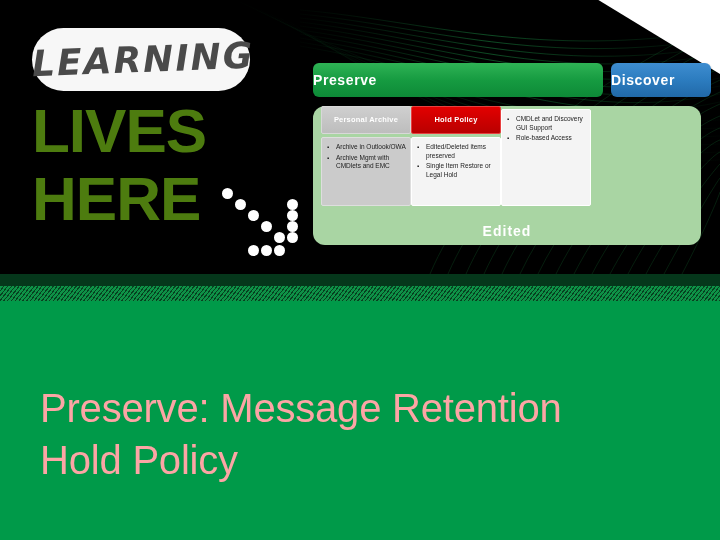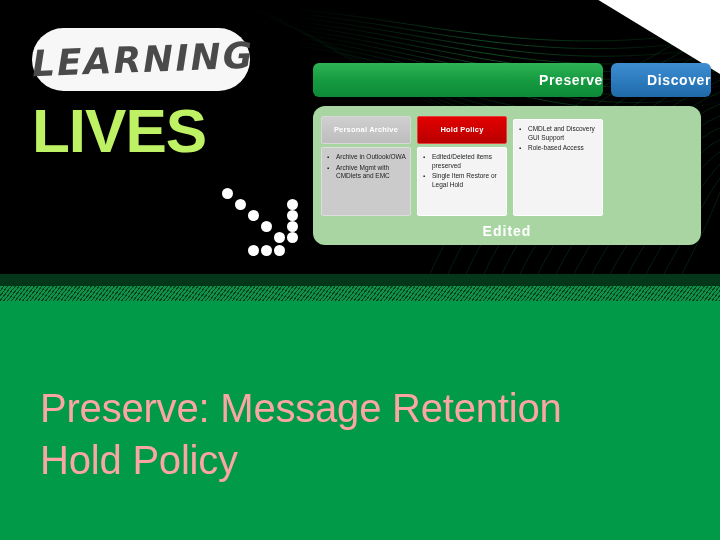--- a/index.html
+++ b/index.html
@@ -103,21 +103,21 @@
     font-family: "DejaVu Sans", sans-serif;
     font-weight: bold;
     font-size: 36px;
     letter-spacing: 2px;
     font-style: italic;
     transform: rotate(-2.2deg);
   }
   .logo-line {
     position: absolute;
     left: 18px;
-    color: #bef264;
+    color: #4d7c0f;
     font-family: "Liberation Sans", sans-serif;
     font-weight: bold;
     font-size: 62px;
     line-height: 62px;
     letter-spacing: -1px;
   }
   .logo-line-1 { top: 80px; }
   .logo-line-2 { top: 148px; }
 
   .logo-dots {
@@ -152,21 +152,21 @@
     height: 34px;
     border-radius: 6px;
     background: linear-gradient(180deg, #3E8DD0 0%, #2C7CBF 50%, #2169A8 100%);
     box-shadow: 0 1px 2px rgba(0,0,0,0.4);
   }
   .pill-label {
     display: block;
     width: 100%;
     height: 100%;
     line-height: 34px;
-    text-align: right;
+    text-align: left;
     color: #ffffff;
     font-weight: bold;
     font-size: 14px;
     letter-spacing: 0.6px;
   }
 
   
   .prove-panel {
     position: absolute;
     left: 313px; top: 106px;
@@ -183,25 +183,24 @@
     text-align: center;
     color: #ffffff;
     font-weight: bold;
     font-size: 14px;
     letter-spacing: 1px;
   }
 
   
   .cards {
     position: absolute;
-    left: 8px; top: 10px;
+    left: 8px; top: 0;
     width: 372px;
     height: 100px;
     display: flex;
-    gap: 6px;
   }
   .card {
     width: 90px;
     display: flex;
     flex-direction: column;
   }
   .card-head {
     height: 28px;
     border-radius: 2px;
     display: flex;
@@ -337,20 +336,21 @@
 
   <div class="band-dark"></div>
   <div class="band-stripe"></div>
   <div class="green-field"></div>
 
   <div class="logo">
     <div class="logo-pill">
       <span class="logo-pill-text">LEARNING</span>
     </div>
     <span class="logo-line logo-line-1">LIVES</span>
+    <span class="logo-line logo-line-2">HERE</span>
     <div class="logo-dots">
       <span class="dot" style="left:0px;  top:0px;"></span>
       <span class="dot" style="left:13px; top:11px;"></span>
       <span class="dot" style="left:26px; top:22px;"></span>
       <span class="dot" style="left:39px; top:33px;"></span>
       <span class="dot" style="left:52px; top:44px;"></span>
       <span class="dot" style="left:65px; top:44px;"></span>
       <span class="dot" style="left:52px; top:57px;"></span>
       <span class="dot" style="left:39px; top:57px;"></span>
       <span class="dot" style="left:26px; top:57px;"></span>

